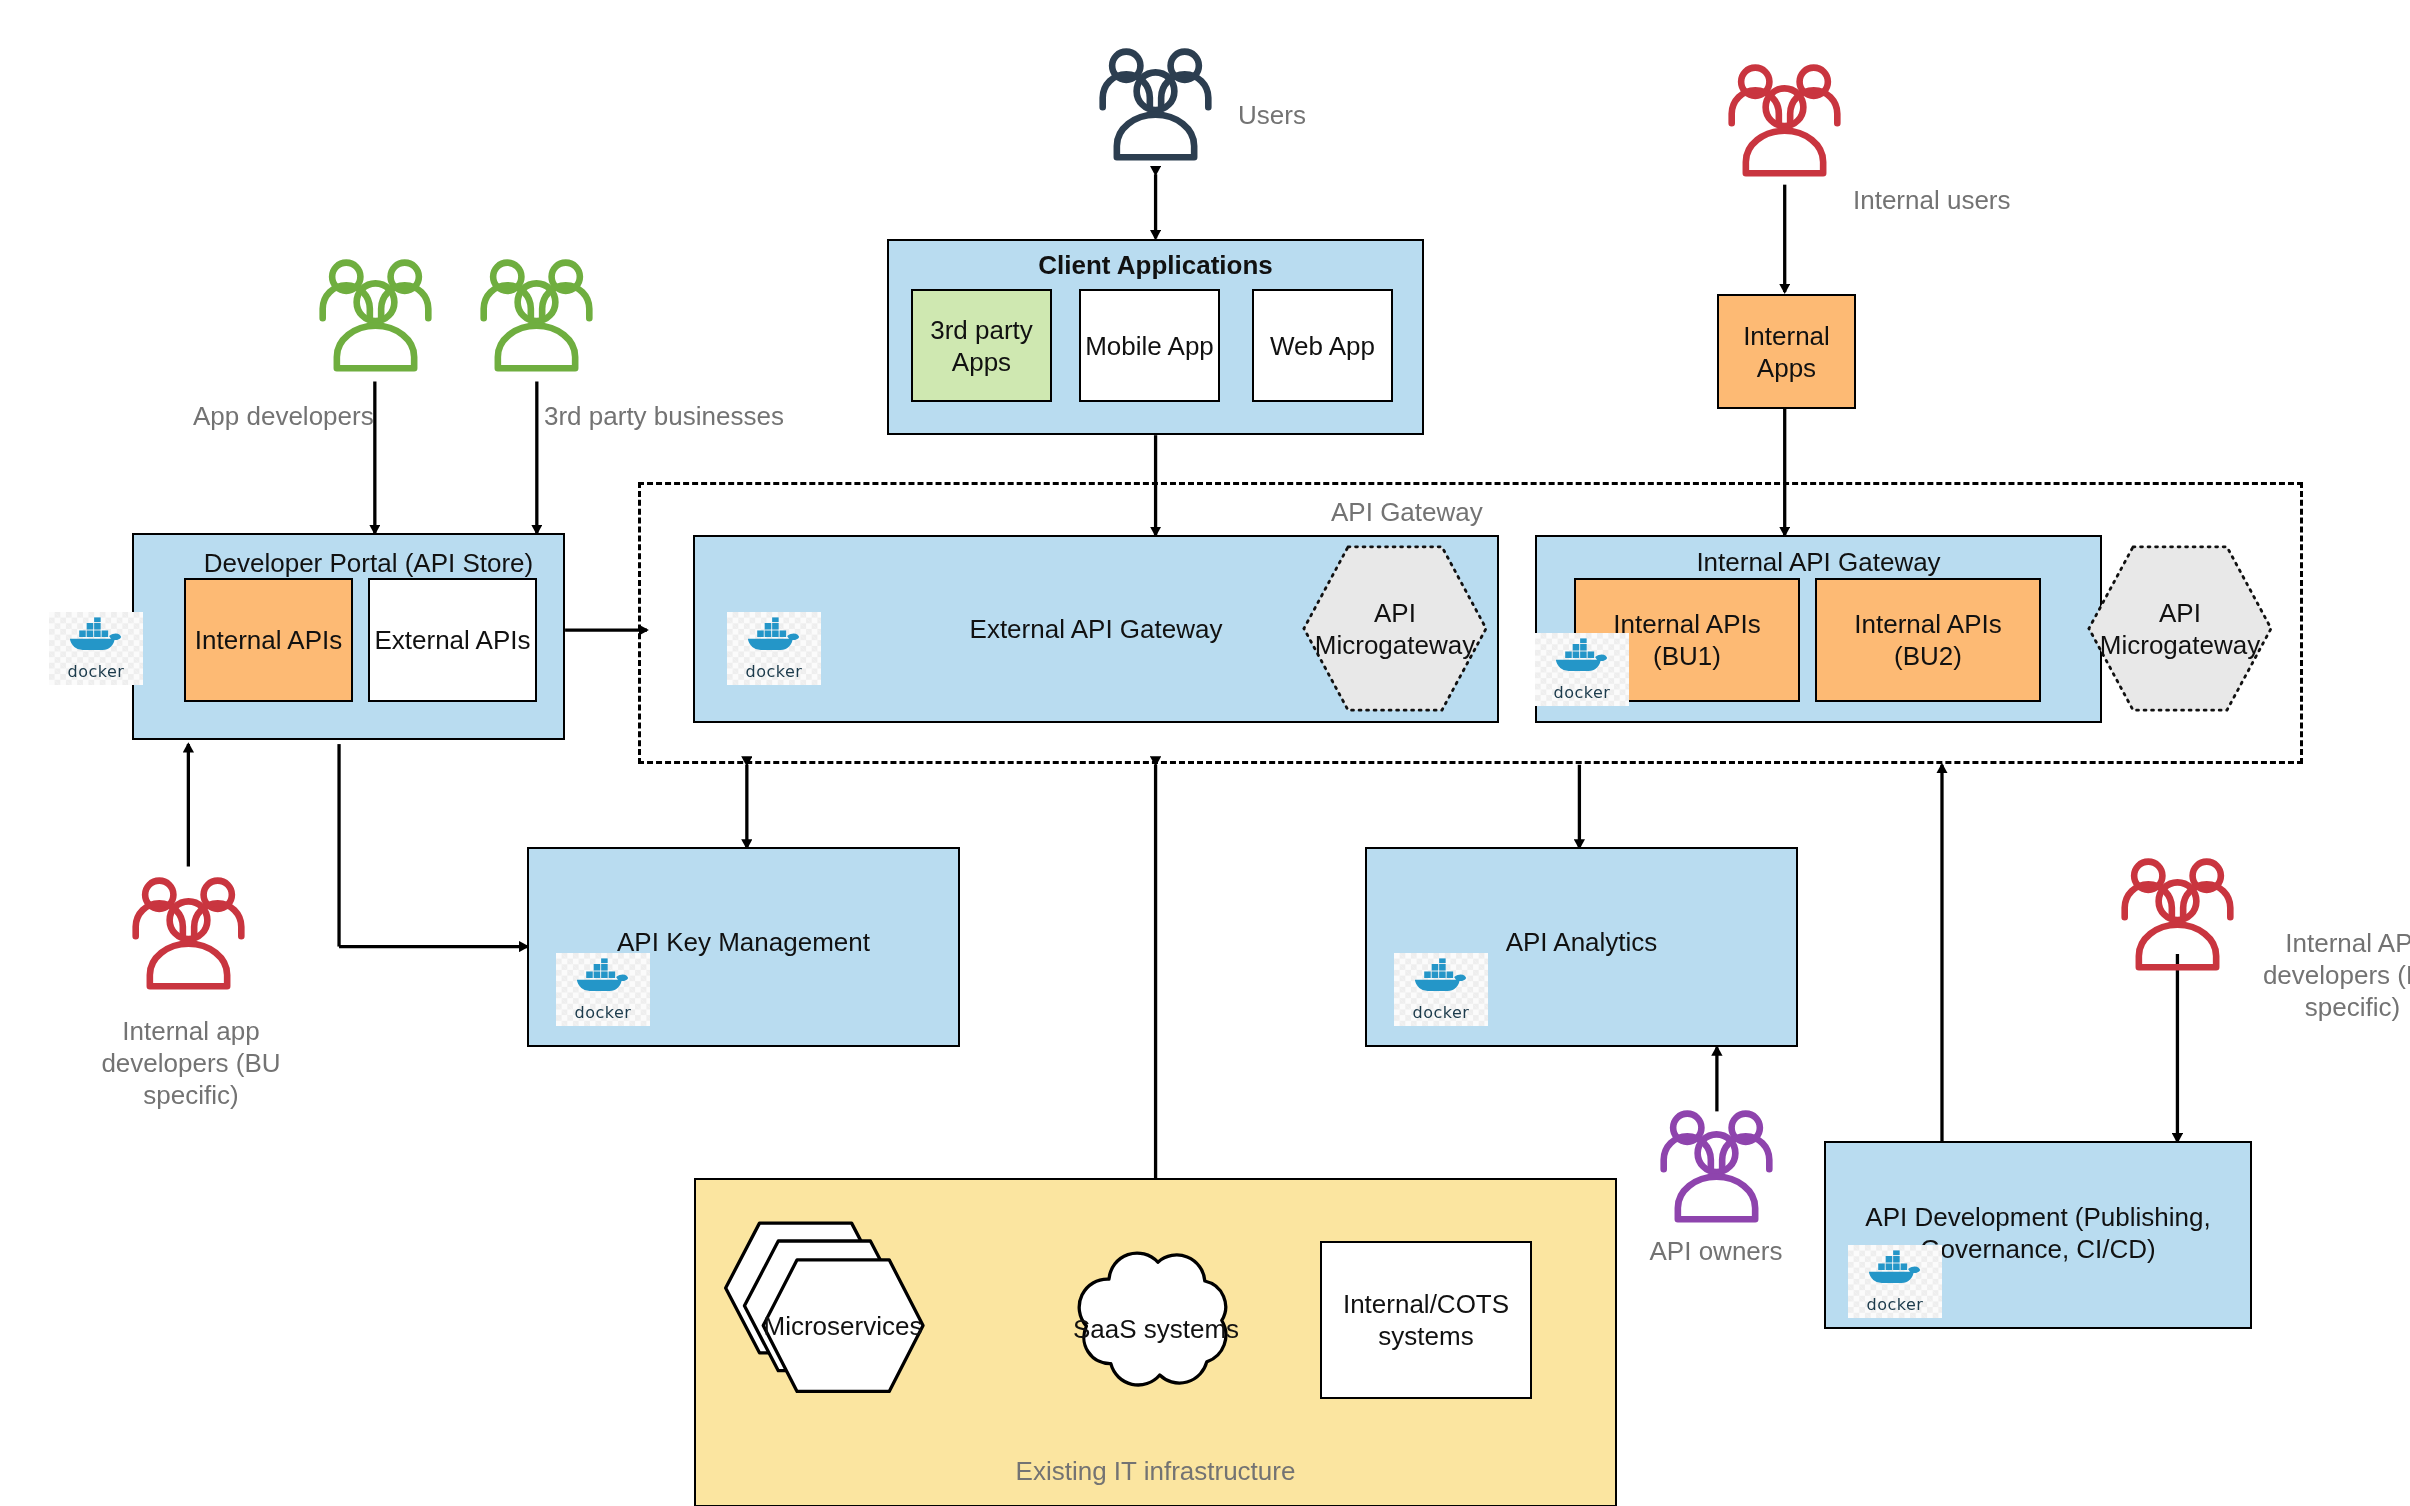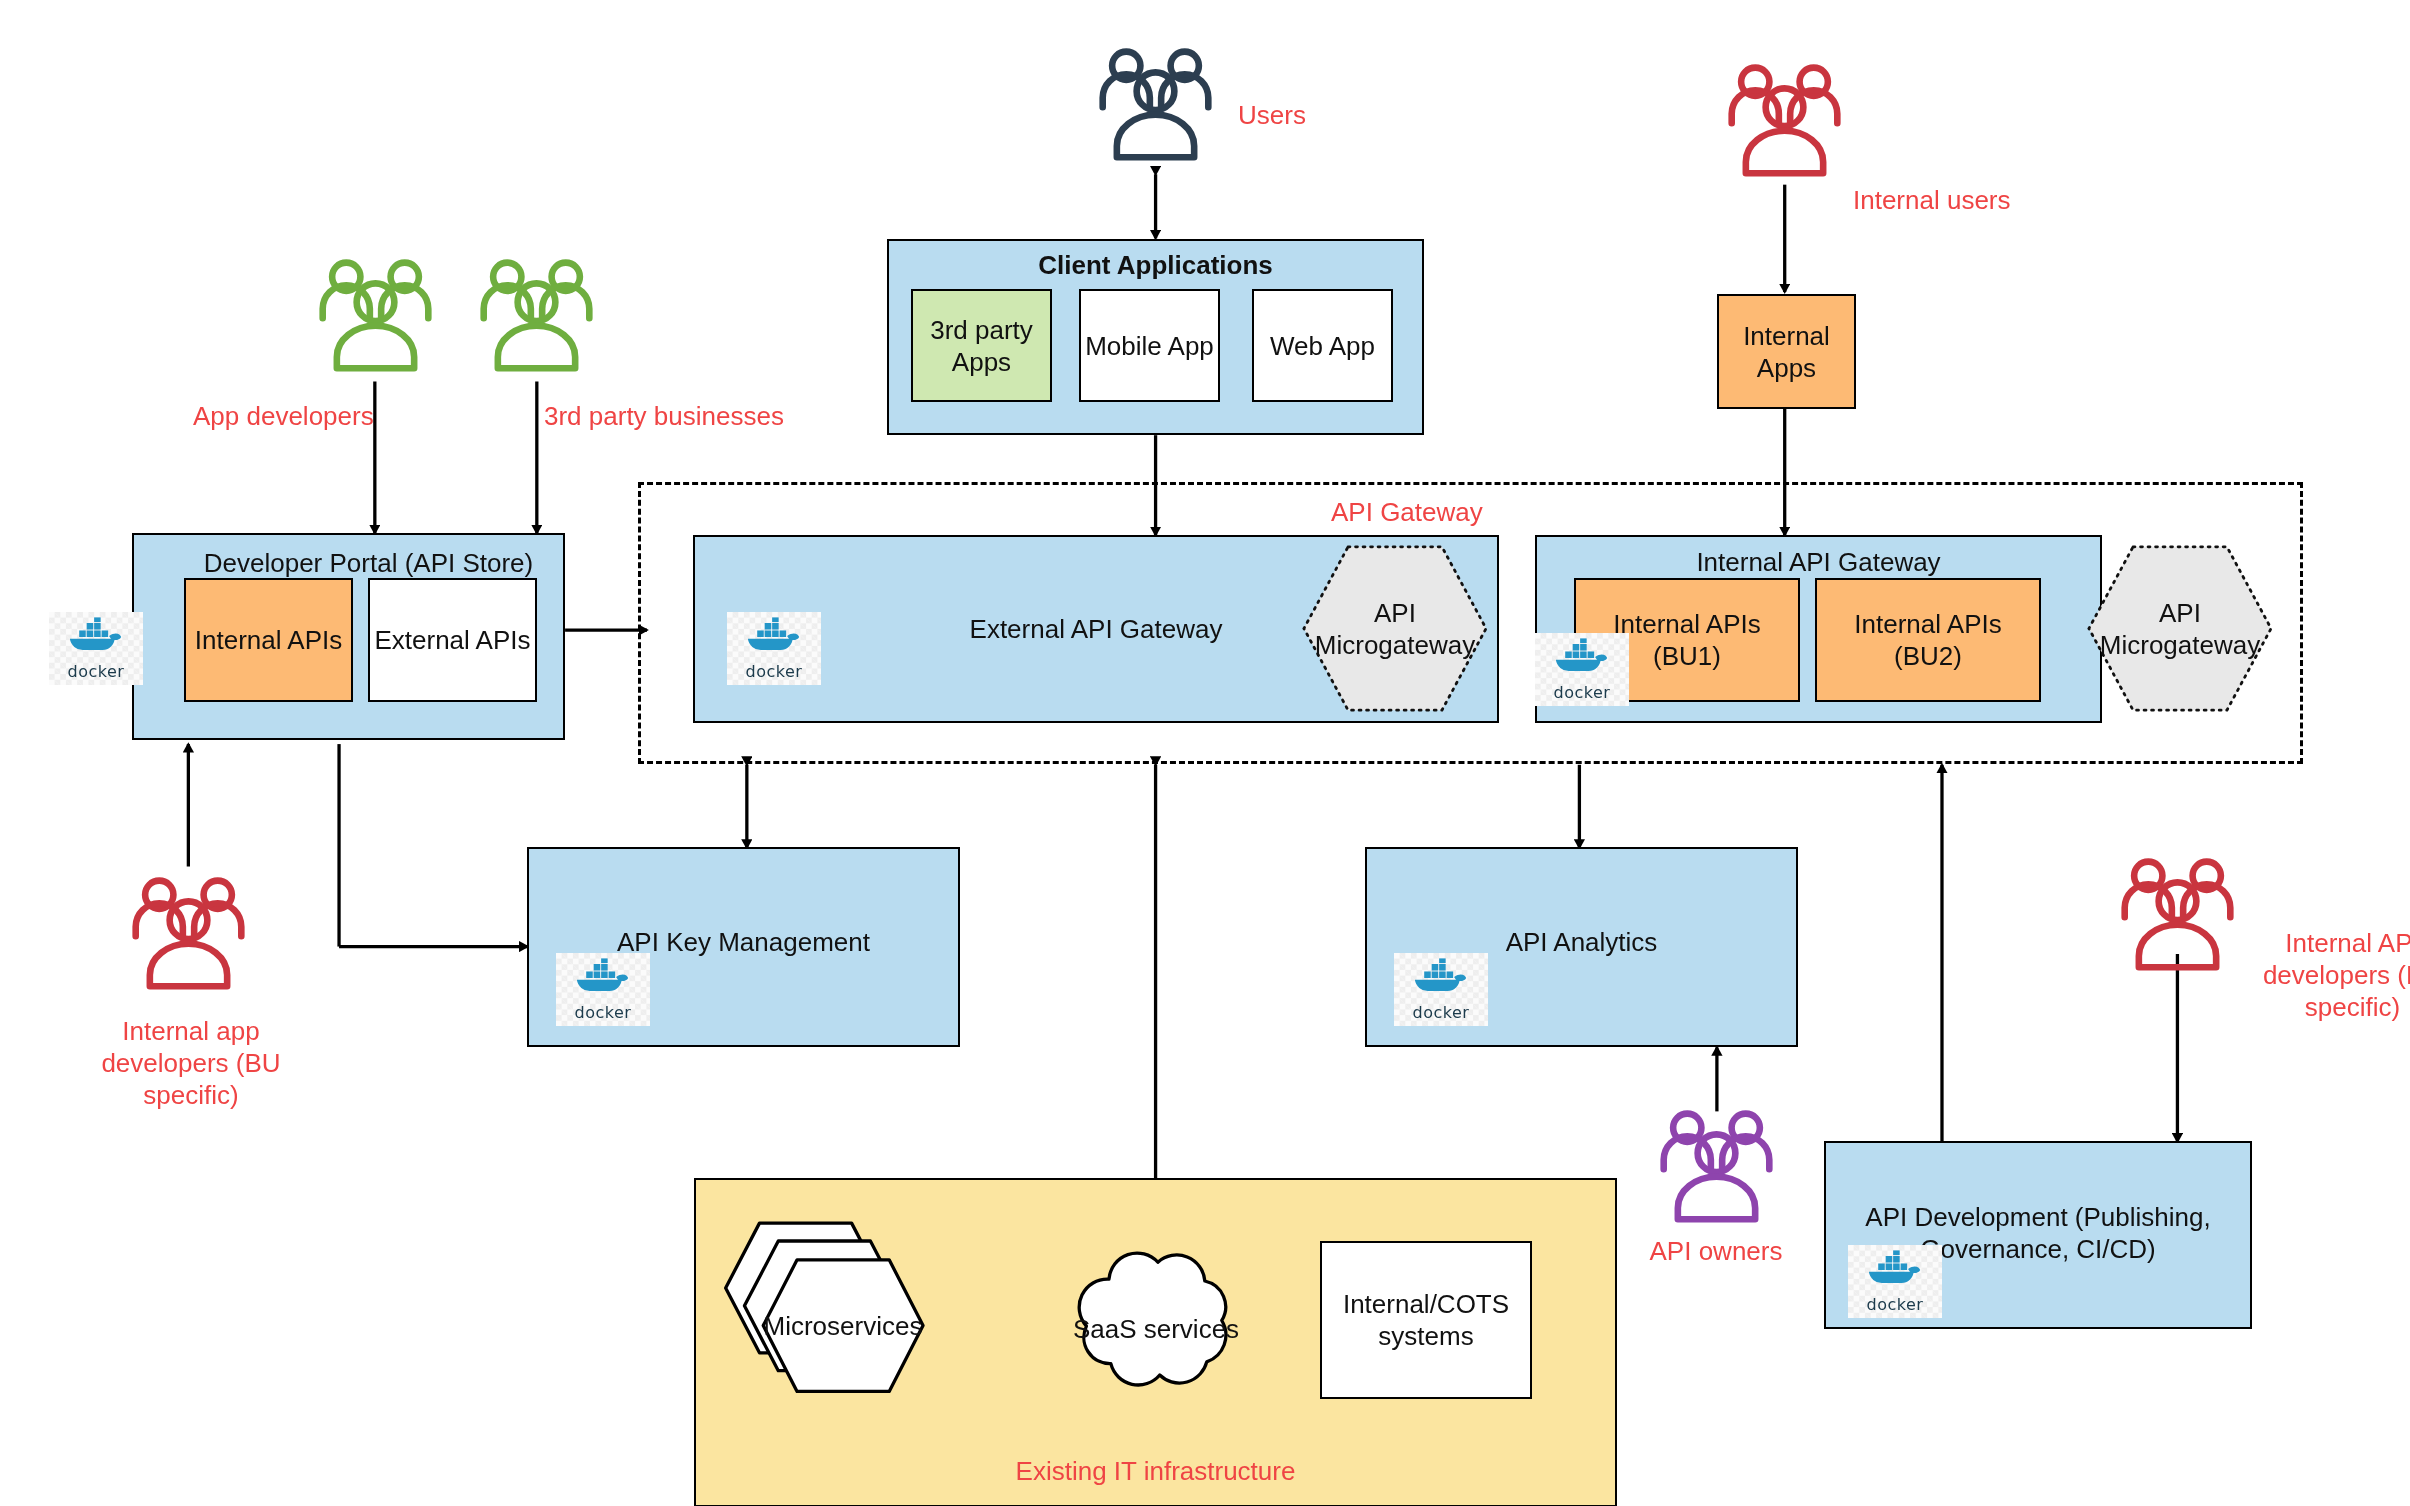--- a/index.html
+++ b/index.html
@@ -14,21 +14,21 @@
   .pink{background:#fdba74;}
   .green{background:#cfe8b1;}
   .white{background:#ffffff;}
   .yellow{background:#fbe5a0;}
 
   .ttl{position:absolute;left:0;right:0;text-align:center;color:#111;
        font-size:26px;line-height:32px;}
   .ctr{position:absolute;left:0;right:0;top:50%;transform:translateY(-50%);
        text-align:center;color:#111;font-size:26px;line-height:32px;}
 
-  .lbl{position:absolute;color:#ef4444;font-size:26px;line-height:32px;}
+  .lbl{position:absolute;color:#737373;font-size:26px;line-height:32px;}
 
   
   .dashed{position:absolute;box-sizing:border-box;border:3.8px dashed #000;background:transparent;}
 
   
   svg.layer{position:absolute;left:0;top:0;width:2411px;height:1507px;overflow:visible;}
   svg.layer{pointer-events:none;}
 
   
   .docker{position:absolute;width:94px;height:73px;
@@ -370,21 +370,21 @@
     </svg>
     <div style="position:absolute;left:43px;top:90px;width:160px;text-align:center;font-size:26px;line-height:32px;color:#111;">Microservices</div>
   </div>
 
   <div class="abs" style="left:1045px;top:1234px;width:221px;height:188px;">
     <svg width="221" height="188" viewBox="0 0 235 200" style="position:absolute;left:0;top:0;">
       <path d="M68 48 a30 30 0 0 1 52 -18 a30 30 0 0 1 50 20 a28 28 0 0 1 18 42
                a30 30 0 0 1 -16 44 a30 30 0 0 1 -50 14 a30 30 0 0 1 -52 -12
                a28 28 0 0 1 -26 -40 a30 30 0 0 1 24 -50 z" fill="#ffffff" stroke="#000" stroke-width="3.5" stroke-linejoin="round"></path>
     </svg>
-    <div style="position:absolute;left:17px;top:79px;width:188px;text-align:center;font-size:26px;line-height:32px;color:#111;">SaaS services</div>
+    <div style="position:absolute;left:17px;top:79px;width:188px;text-align:center;font-size:26px;line-height:32px;color:#111;">SaaS systems</div>
   </div>
 
   <div class="box white" style="left:1320px;top:1241px;width:212px;height:158px;">
     <div class="ctr">Internal/COTS systems</div>
   </div>
 
   <div class="lbl" style="left:694px;top:1455px;width:923px;text-align:center;">Existing IT infrastructure</div>
 
 </div>
 

